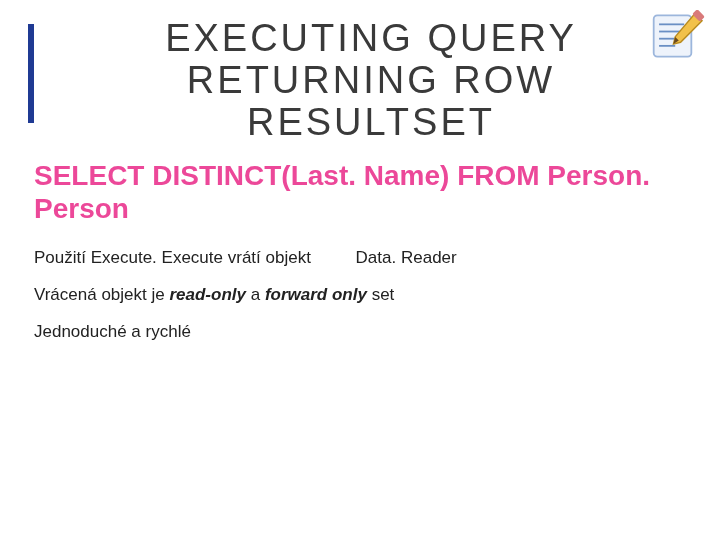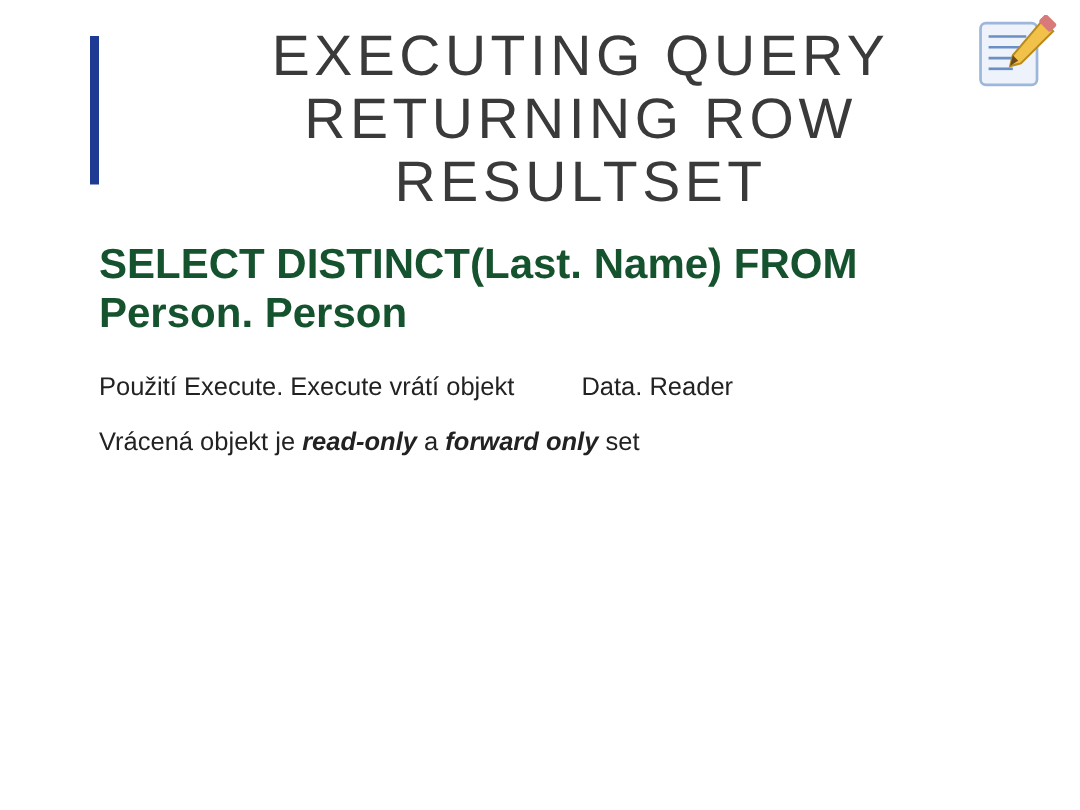--- a/index.html
+++ b/index.html
@@ -7,21 +7,21 @@
     width: 720px;
     height: 540px;
     background: #fff;
     font-family: Arial, Helvetica, sans-serif;
     position: relative;
     overflow: hidden;
   }
   .slide {
     width: 100%;
     height: 100%;
-    padding: 18px 40px 40px 60px;
+    padding: 18px 40px 40px 28px;
     position: relative;
   }
   .title-wrap {
     position: relative;
     padding-left: 34px;
     margin-bottom: 16px;
   }
   .title-accent {
     position: absolute;
     left: 0;
@@ -35,21 +35,21 @@
     font-weight: 400;
     letter-spacing: 3px;
     line-height: 1.1;
     color: #3a3a3a;
     text-align: center;
   }
   .subtitle {
     font-size: 28px;
     font-weight: 700;
     line-height: 1.18;
-    color: #14532d;
+    color: #ec4899;
     margin: 0 0 22px 6px;
     font-family: Arial, Helvetica, sans-serif;
   }
   .body-lines {
     padding-left: 6px;
   }
   .line {
     font-size: 17px;
     color: #222;
     margin-bottom: 14px;
@@ -91,15 +91,16 @@
 
   <h2 class="subtitle">SELECT DISTINCT(Last. Name) FROM Person. Person</h2>
 
   <div class="body-lines">
     <p class="line">
       <span>Použití Execute. Execute vrátí objekt </span><b>Data. Reader</b>
     </p>
     <p class="line">
       <span>Vrácená objekt je </span><span class="bi">read-only</span><span> a </span><span class="bi">forward only</span><span> set</span>
     </p>
+    <p class="line">Jednoduché a rychlé</p>
   </div>
 
 </div>
 
 </body></html>

